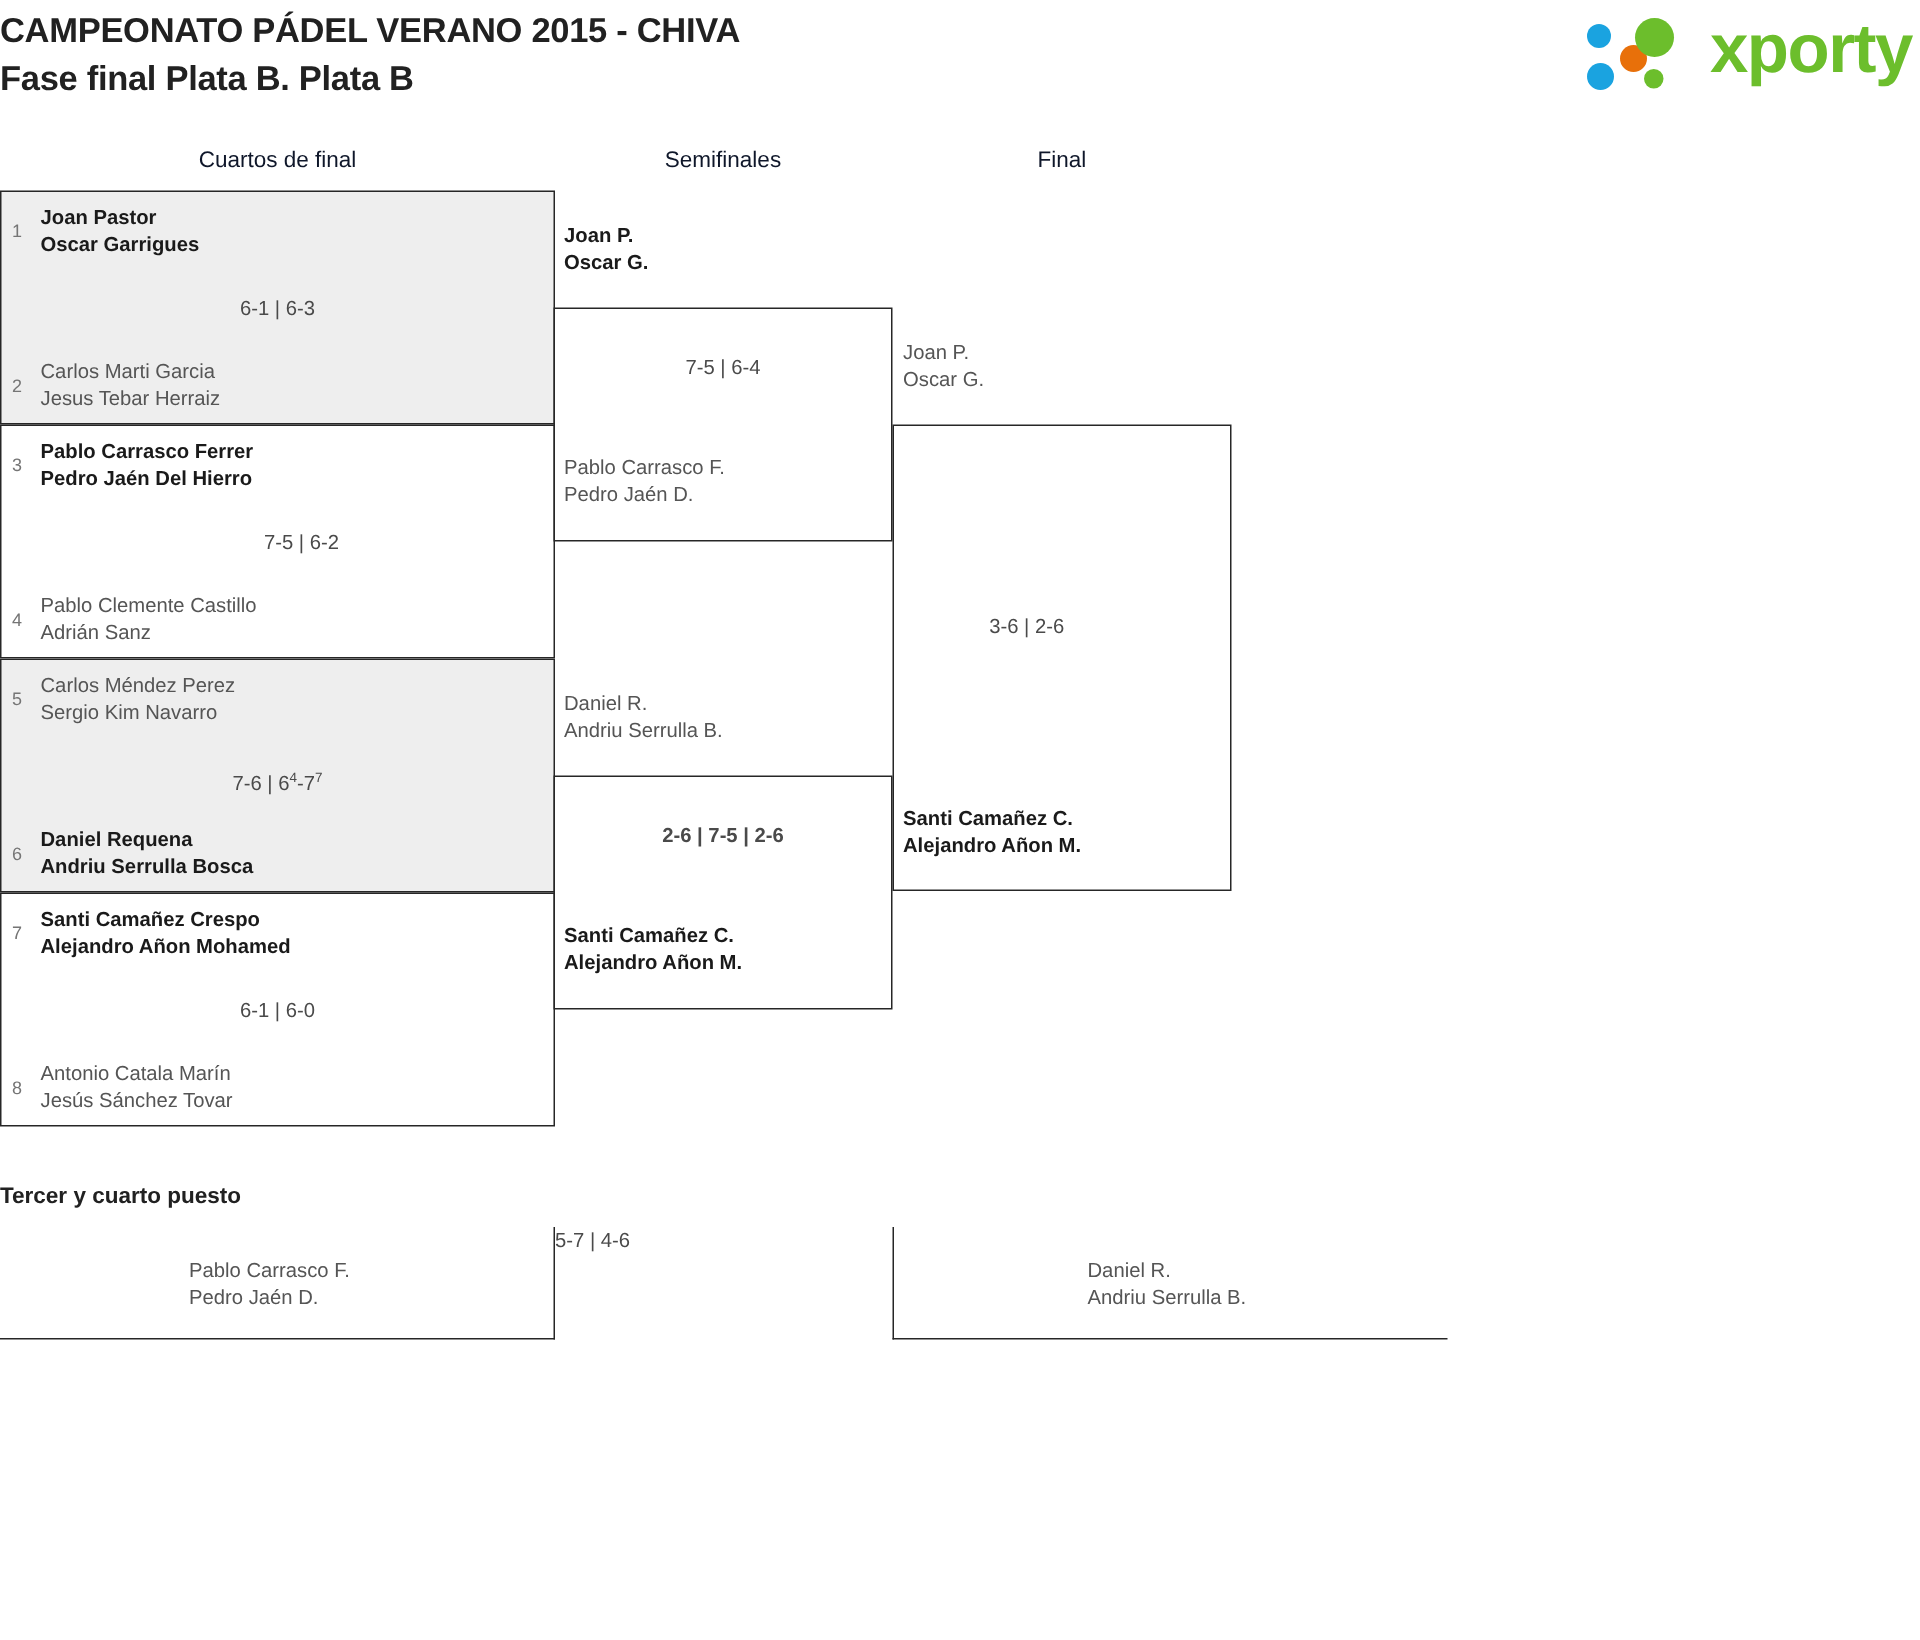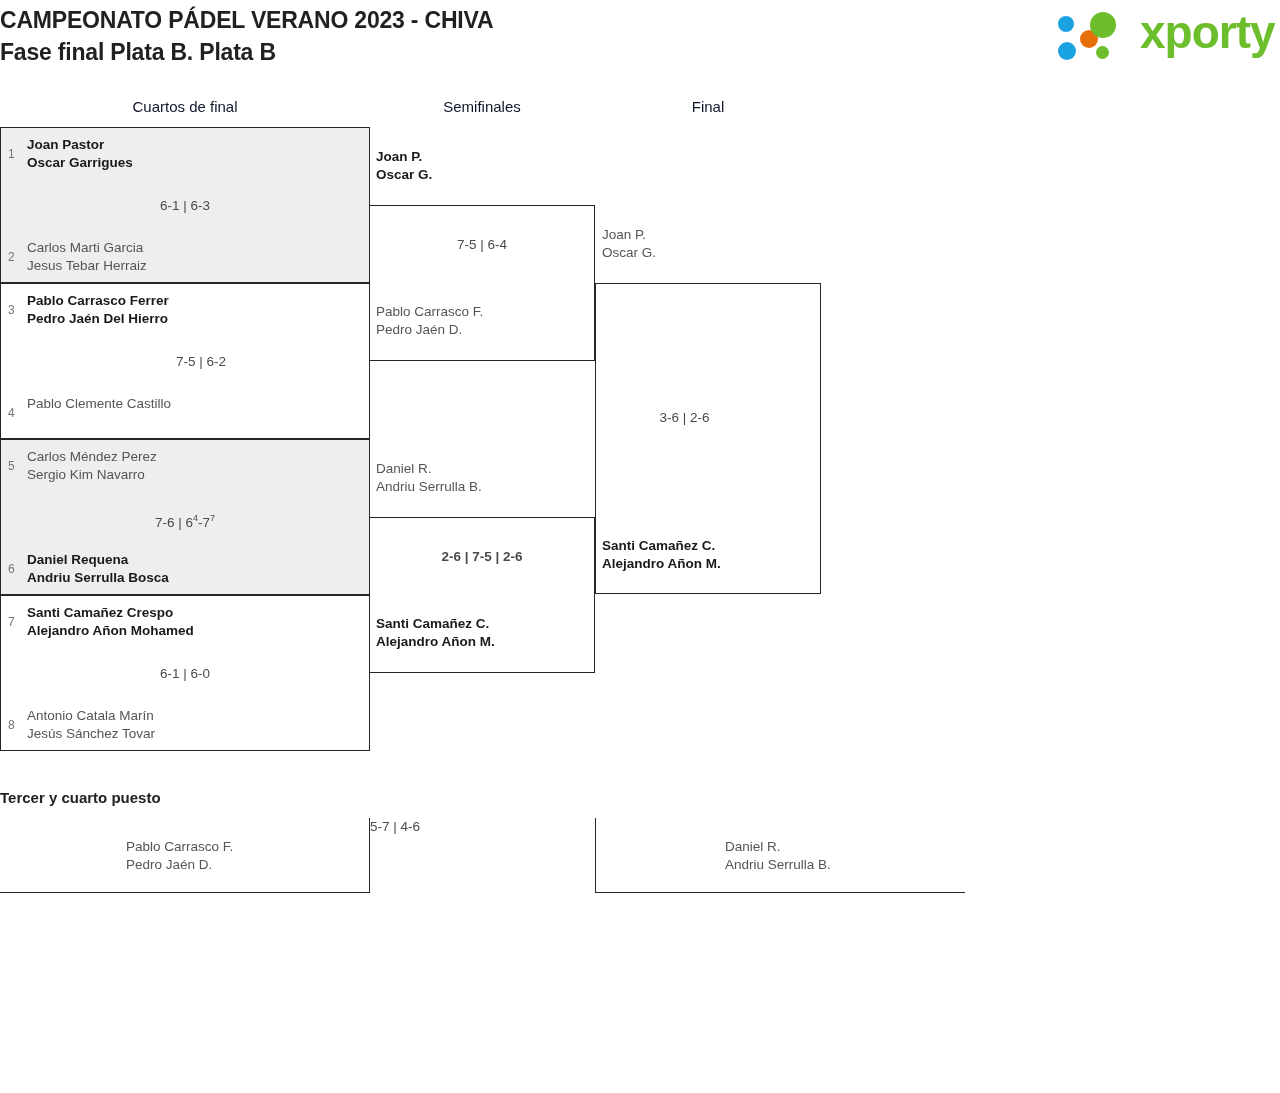--- a/index.html
+++ b/index.html
@@ -79,21 +79,21 @@
     position: absolute; font-size: 15px; font-weight: 700; color: #212121;
     line-height: 20px;
   }
 </style>
 </head>
 <body>
 
 <div id="page">
 
   <div class="header-title">
-    <span>CAMPEONATO PÁDEL VERANO 2023 - CHIVA</span>
+    <span>CAMPEONATO PÁDEL VERANO 2015 - CHIVA</span>
     <span class="line2">Fase final Plata B. Plata B</span>
   </div>
 
   <div class="logo">
     <span class="dot d1"></span>
     <span class="dot d2"></span>
     <span class="dot d3"></span>
     <span class="dot d4"></span>
     <span class="dot d5"></span>
     <span class="logo-text">xporty</span>
@@ -126,20 +126,21 @@
     <span class="names" style="display:block; margin-left:27px;">
       <span class="nm">Pablo Carrasco Ferrer</span>
       <span class="nm">Pedro Jaén Del Hierro</span>
     </span>
   </div>
   <div class="score" style="left:0px; top:353px; width:402px; text-align:center;">7-5 | 6-2</div>
   <div class="team loser" style="left:0px; top:395px; width:360px; height:36px;">
     <span class="seed">4</span>
     <span class="names" style="display:block; margin-left:27px;">
       <span class="nm">Pablo Clemente Castillo</span>
+      <span class="nm">Adrián Sanz</span>
     </span>
   </div>
 
   <div class="box bordered shaded" style="left:0px; top:439px; width:370px; height:156px;"></div>
   <div class="team loser" style="left:0px; top:448px; width:360px; height:36px;">
     <span class="seed">5</span>
     <span class="names" style="display:block; margin-left:27px;">
       <span class="nm">Carlos Méndez Perez</span>
       <span class="nm">Sergio Kim Navarro</span>
     </span>

